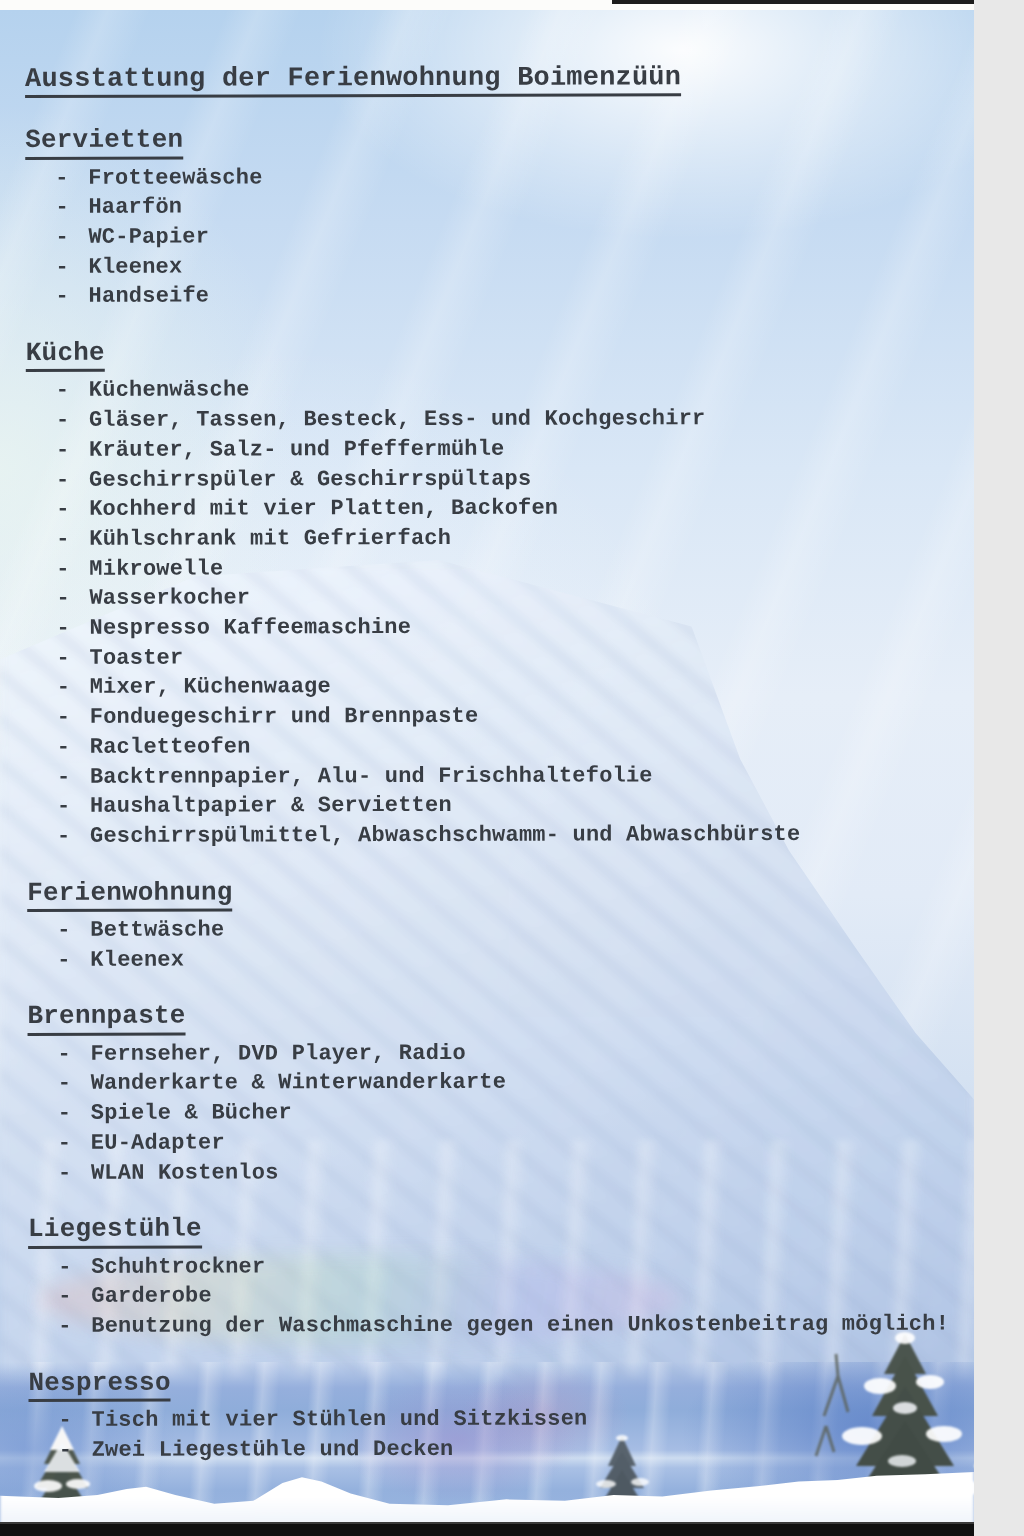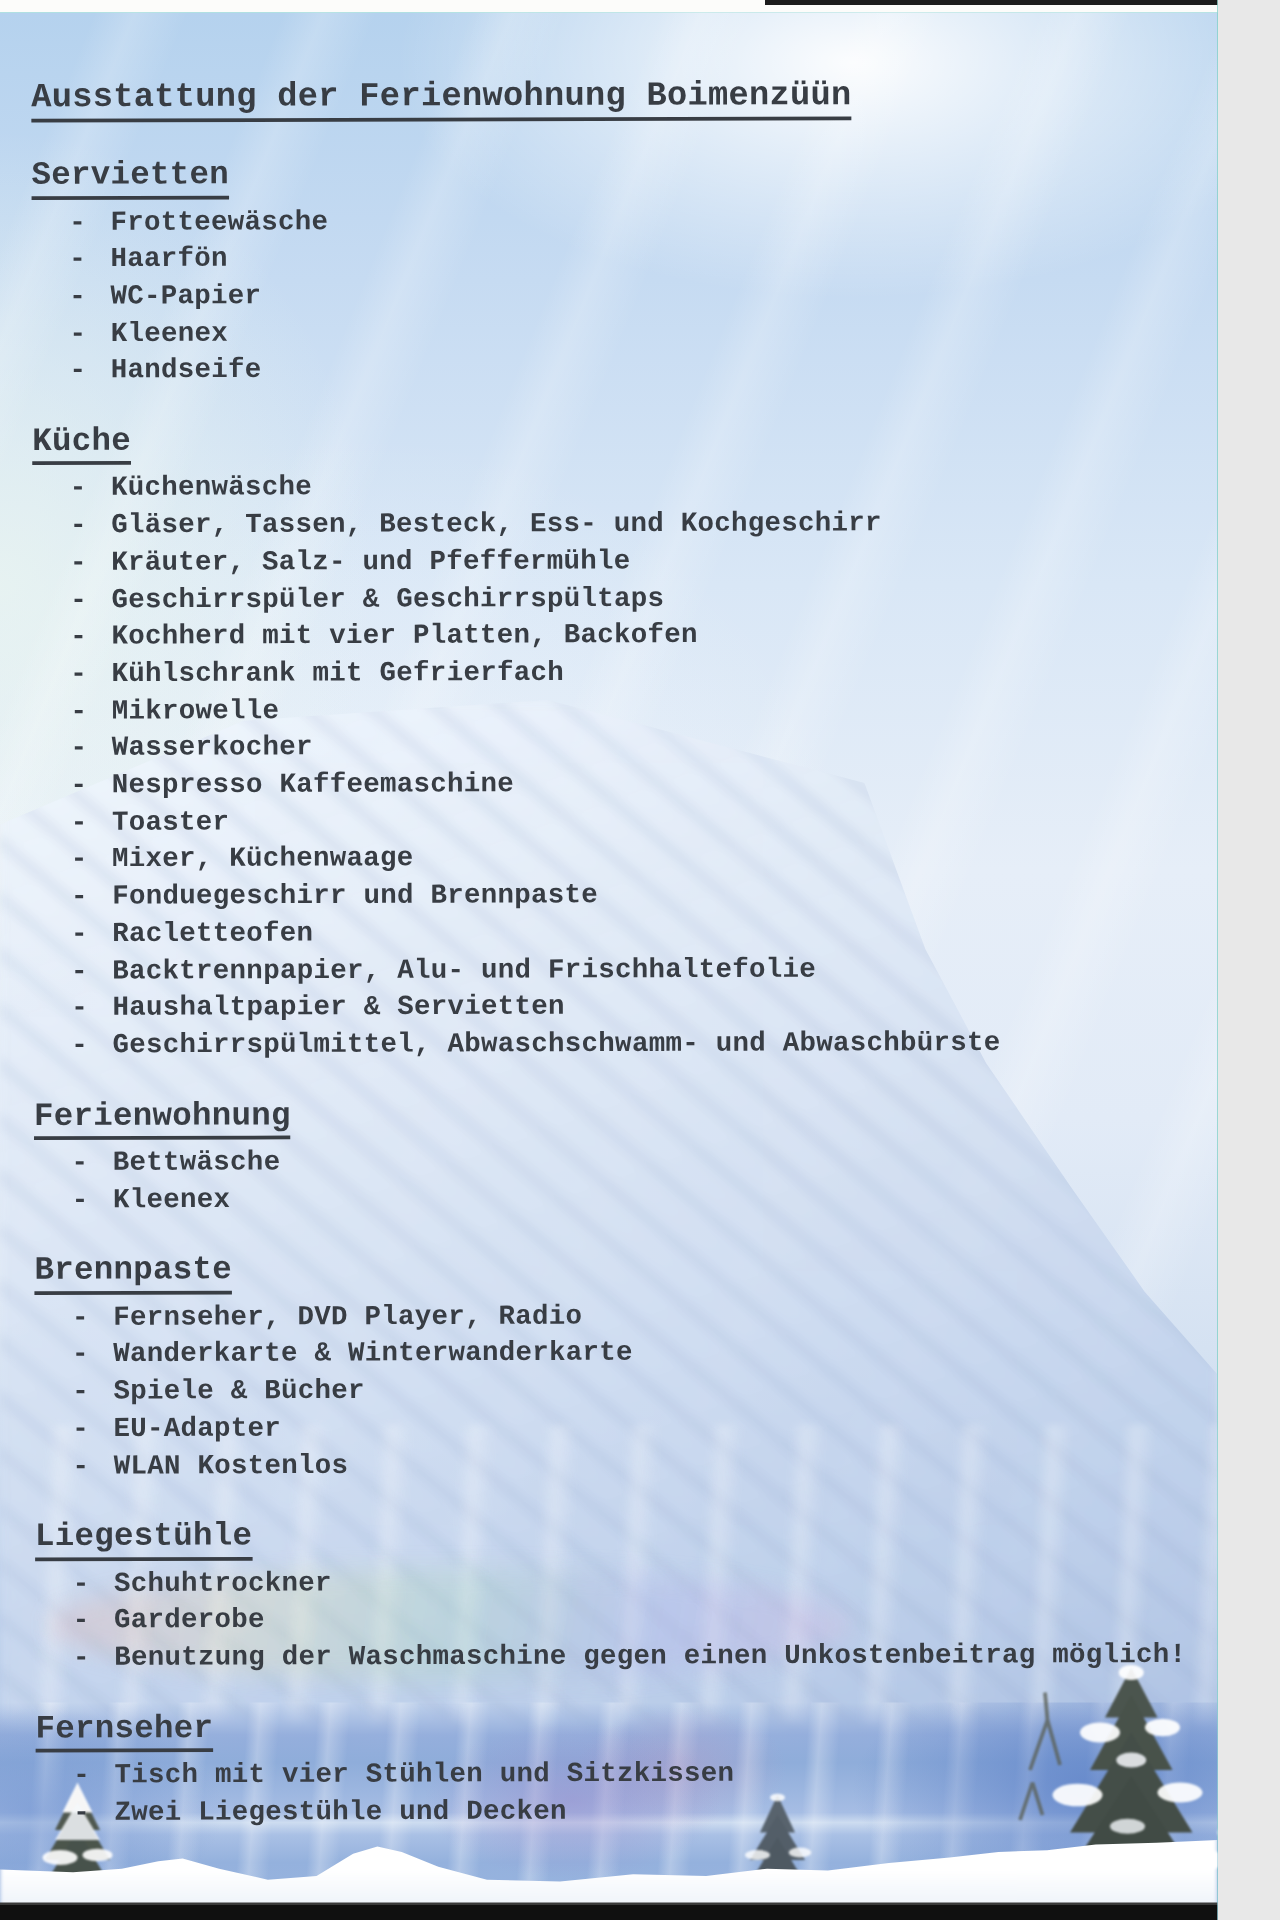--- a/index.html
+++ b/index.html
@@ -295,21 +295,21 @@
               <span class="dash">-</span>
               <span class="txt">Garderobe</span>
             </li>
             <li class="item">
               <span class="dash">-</span>
               <span class="txt">Benutzung der Waschmaschine gegen einen Unkostenbeitrag möglich!</span>
             </li>
           </ul>
         </section>
         <section class="sec">
-          <h2 class="hd"><span class="u">Fernseher</span></h2>
+          <h2 class="hd"><span class="u">Nespresso</span></h2>
           <ul class="items">
             <li class="item">
               <span class="dash">-</span>
               <span class="txt">Tisch mit vier Stühlen und Sitzkissen</span>
             </li>
             <li class="item">
               <span class="dash">-</span>
               <span class="txt">Zwei Liegestühle und Decken</span>
             </li>
           </ul>

